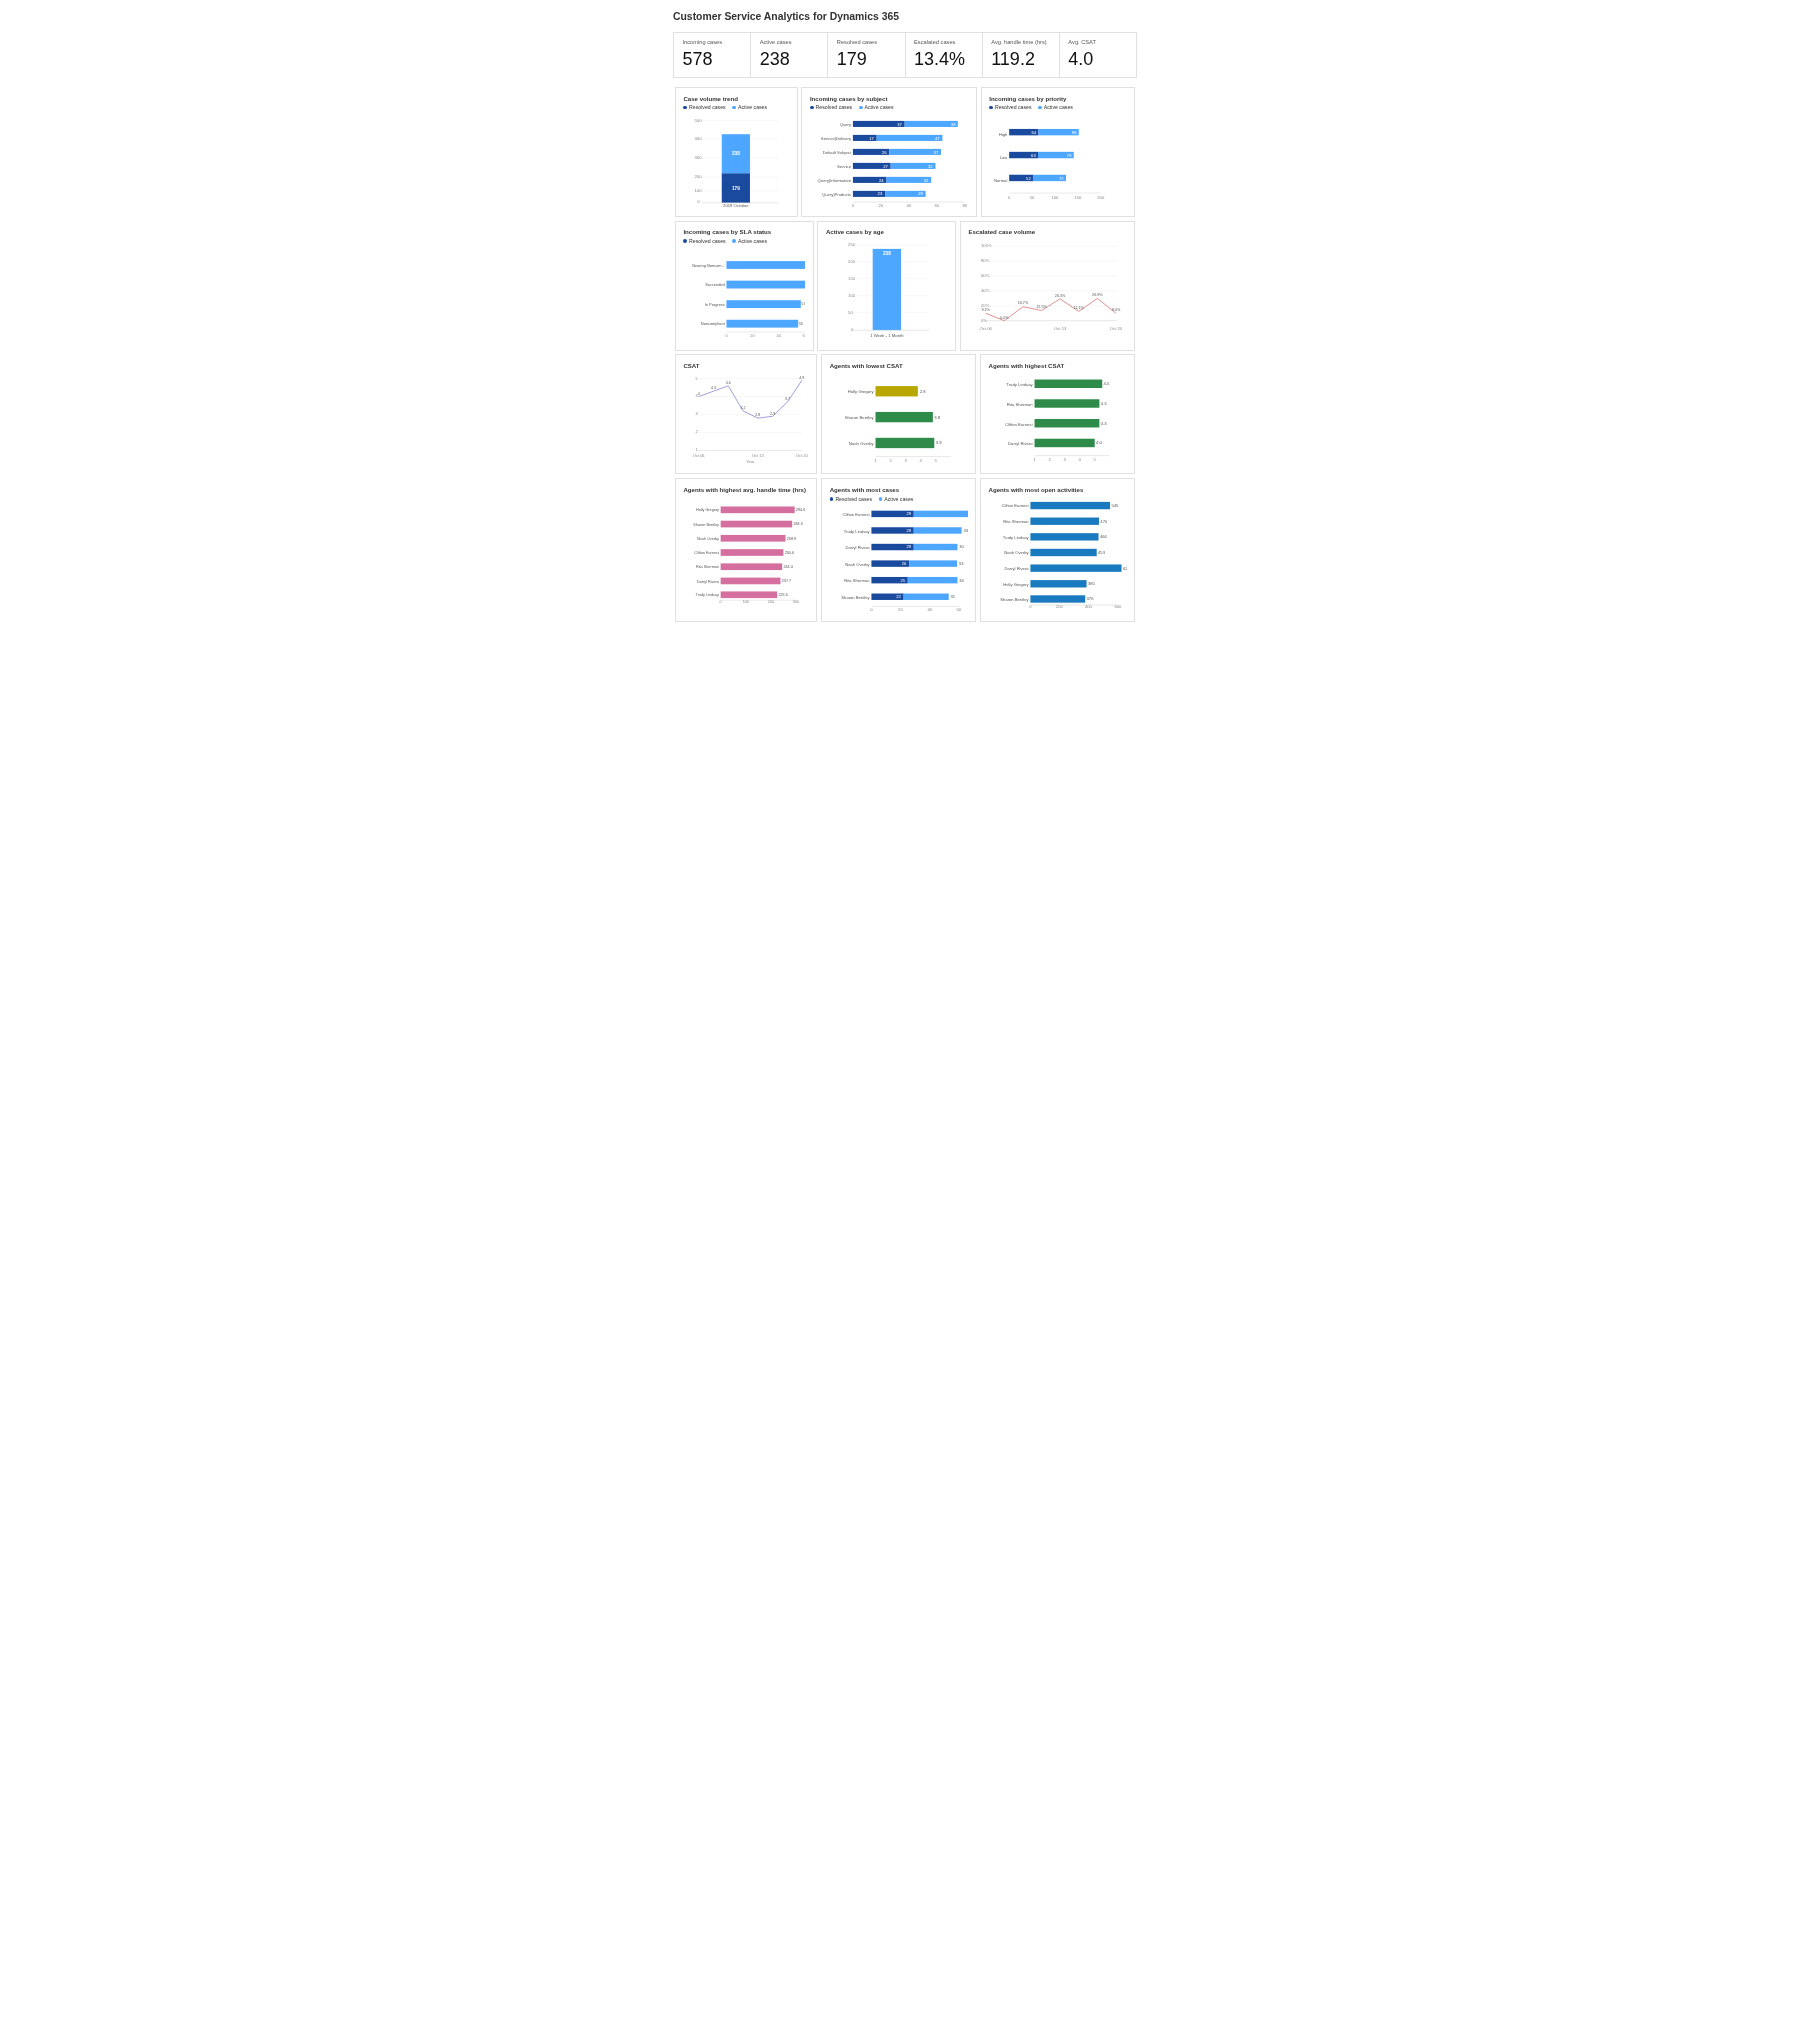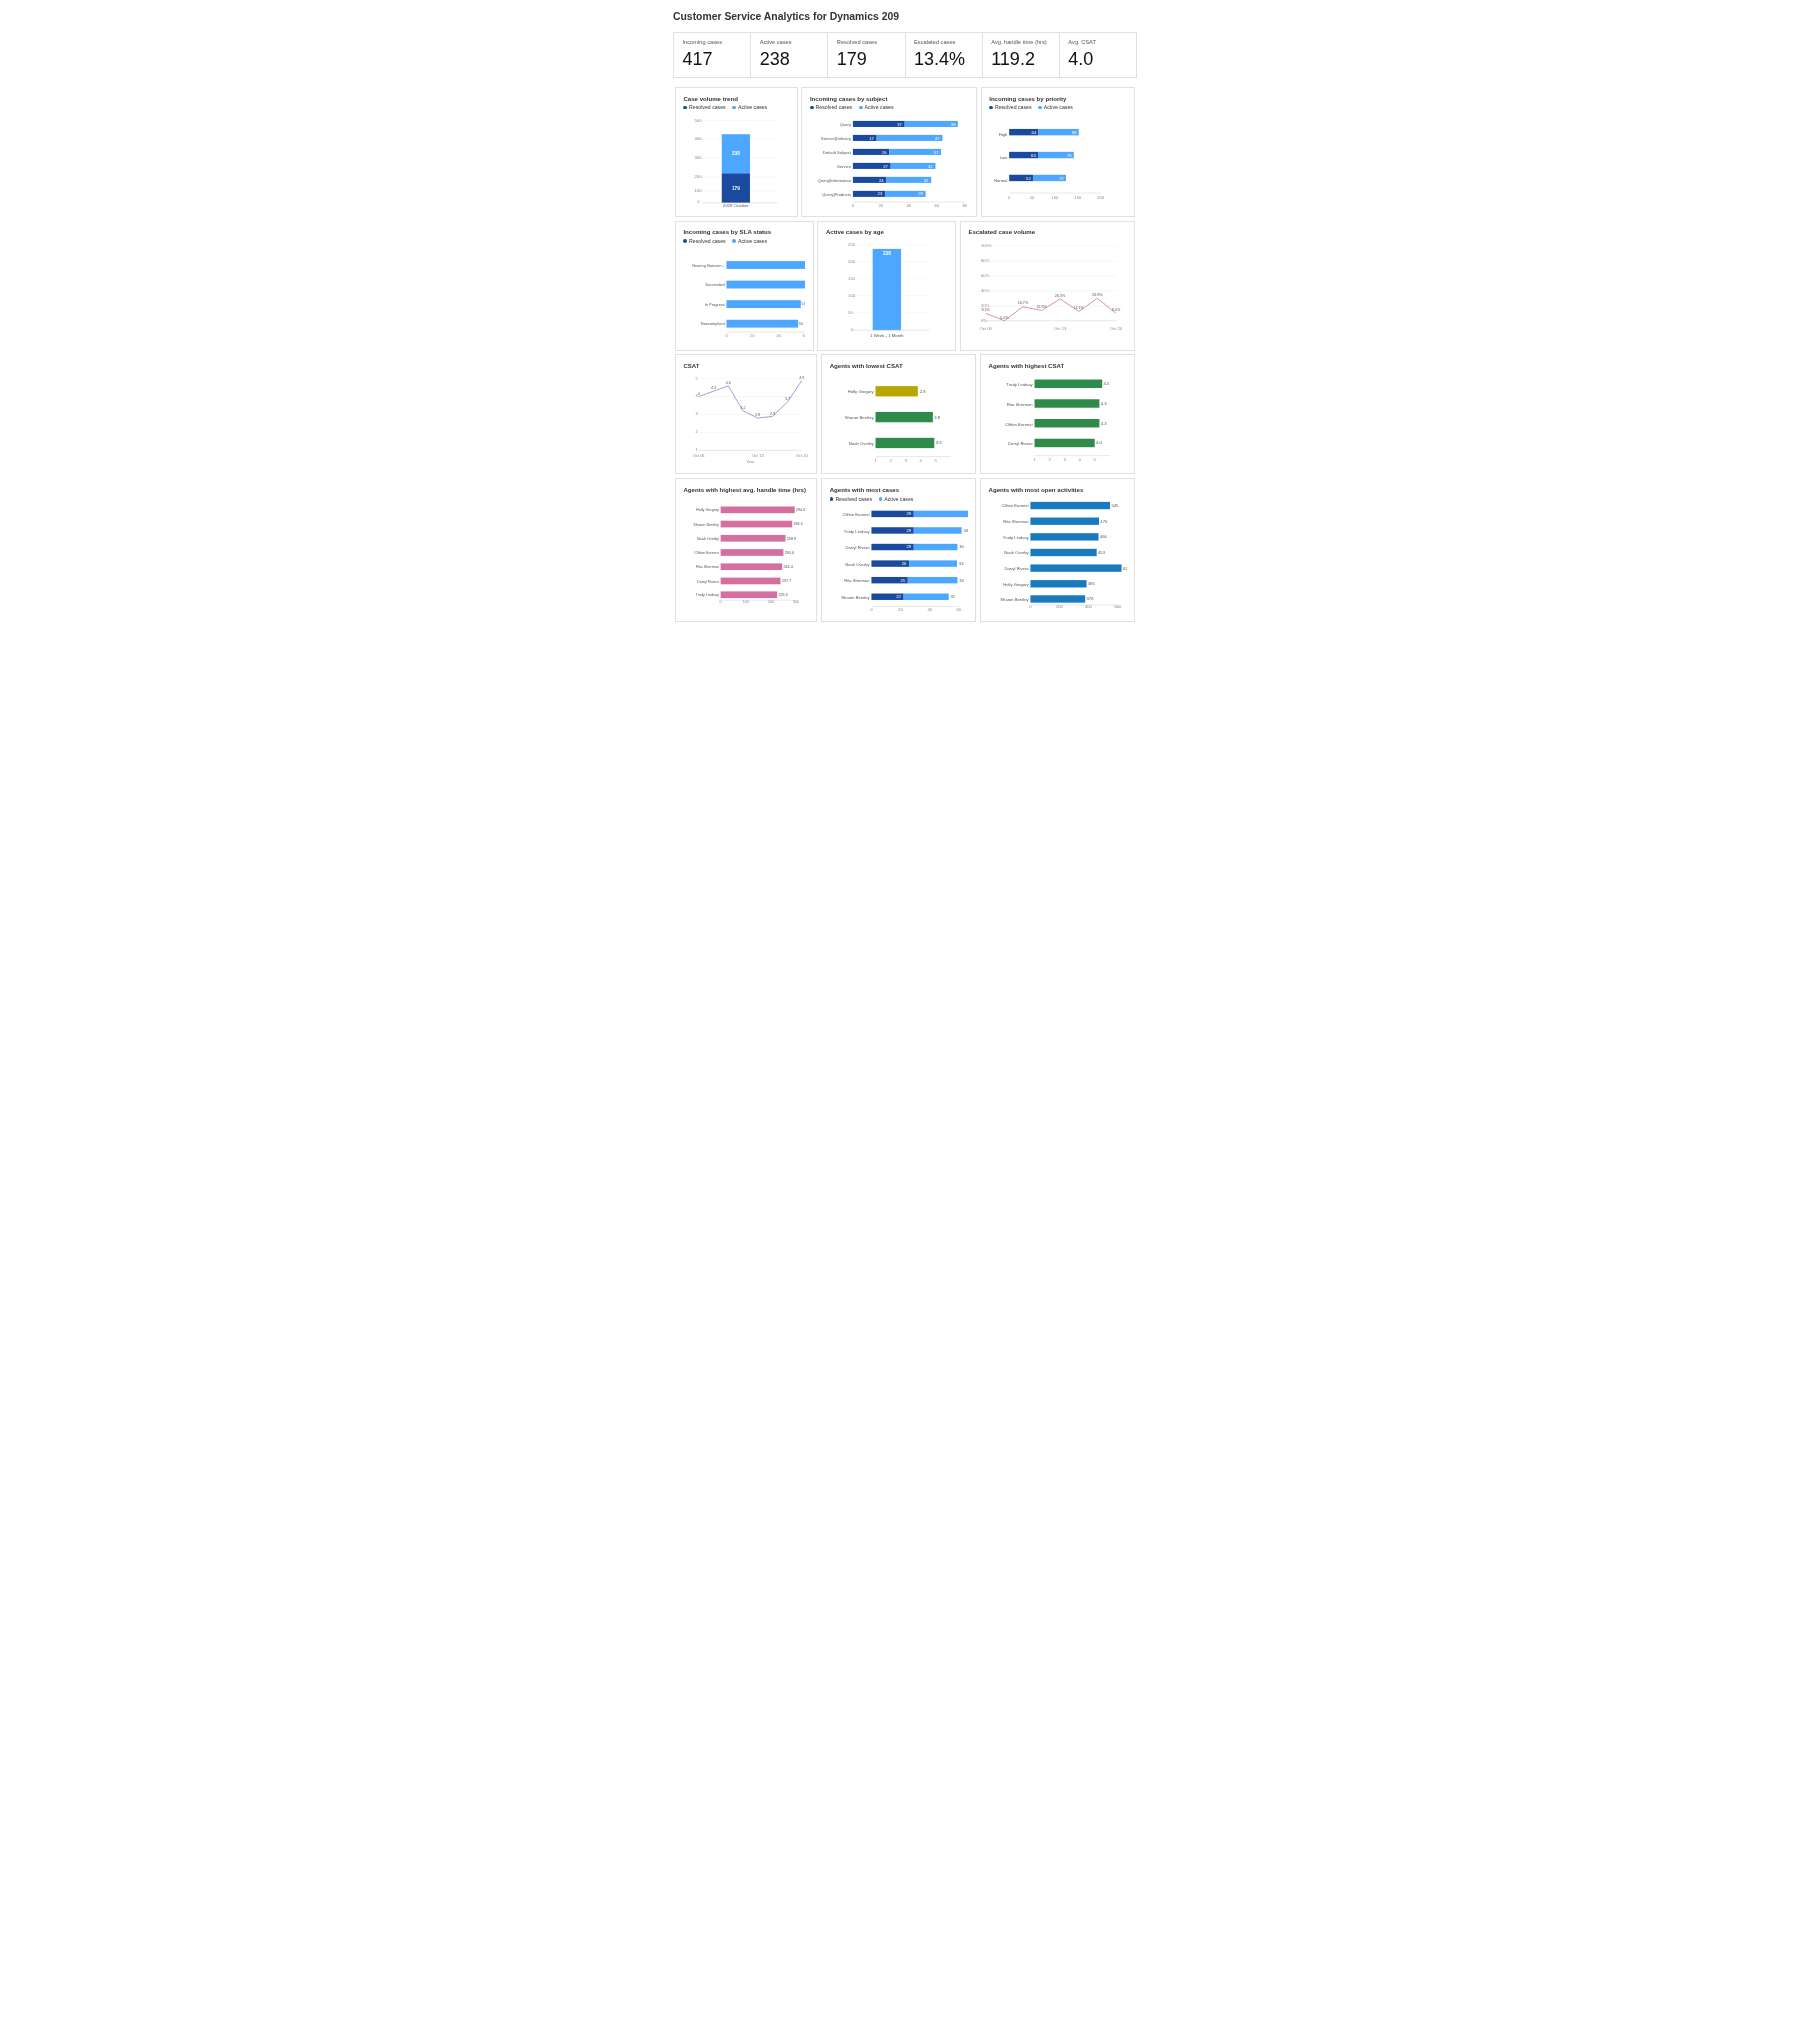--- a/index.html
+++ b/index.html
@@ -22,26 +22,26 @@
     
     .section-row { display: flex; margin-bottom: 0; }
     .section-panel { flex: 1; border: 0.5px solid #e0e0e0; padding: 6.6px 7.5px; margin: 1.9px; }
 
     svg text { font-family: 'Segoe UI', Arial, sans-serif; }
   </style>
 </head>
 <body>
 
 <div class="page">
-  <h1>Customer Service Analytics for Dynamics 209</h1>
+  <h1>Customer Service Analytics for Dynamics 365</h1>
 
   <div class="kpi-row">
     <div class="kpi-card">
       <div class="kpi-label">Incoming cases</div>
-      <div class="kpi-value">417</div>
+      <div class="kpi-value">578</div>
     </div>
     <div class="kpi-card">
       <div class="kpi-label">Active cases</div>
       <div class="kpi-value">238</div>
     </div>
     <div class="kpi-card">
       <div class="kpi-label">Resolved cases</div>
       <div class="kpi-value">179</div>
     </div>
     <div class="kpi-card">

